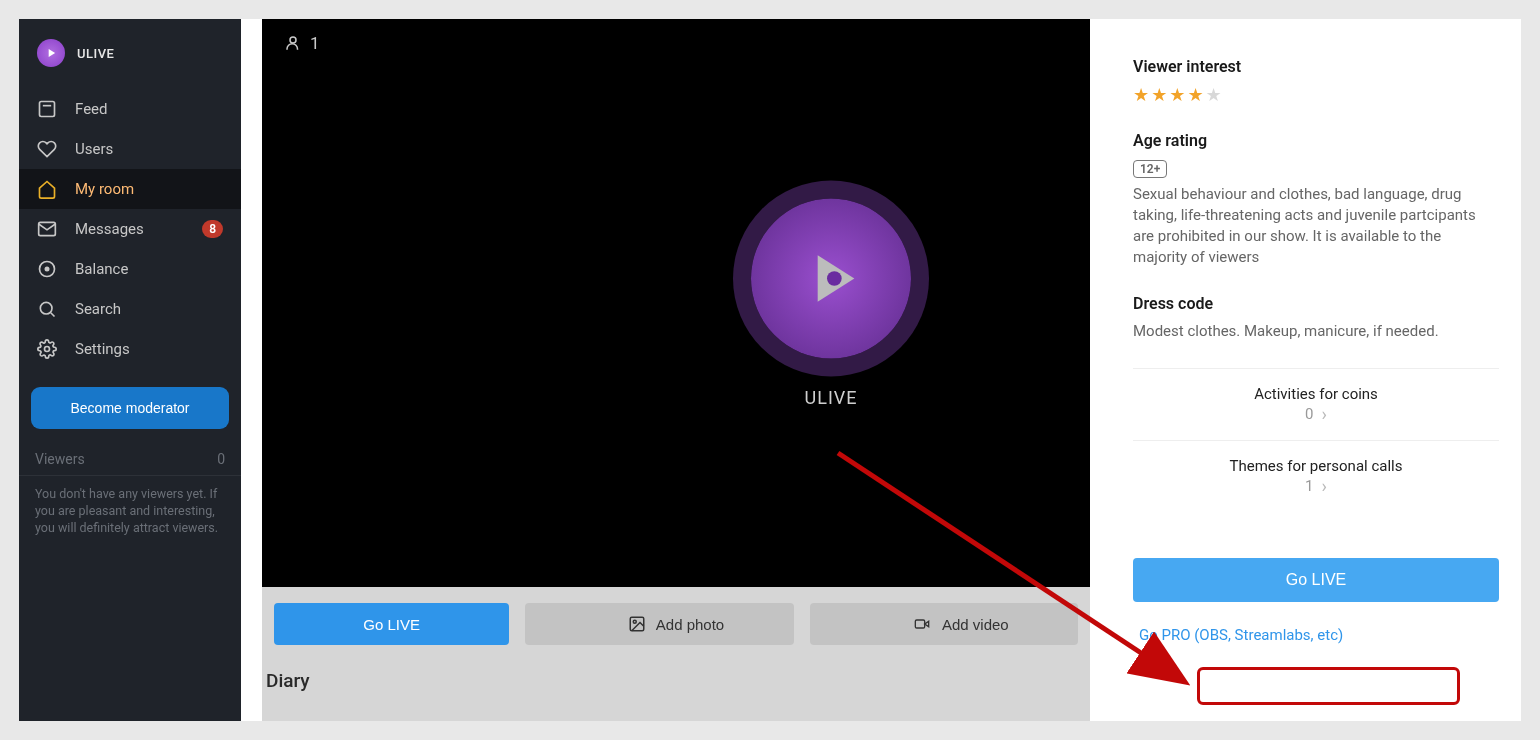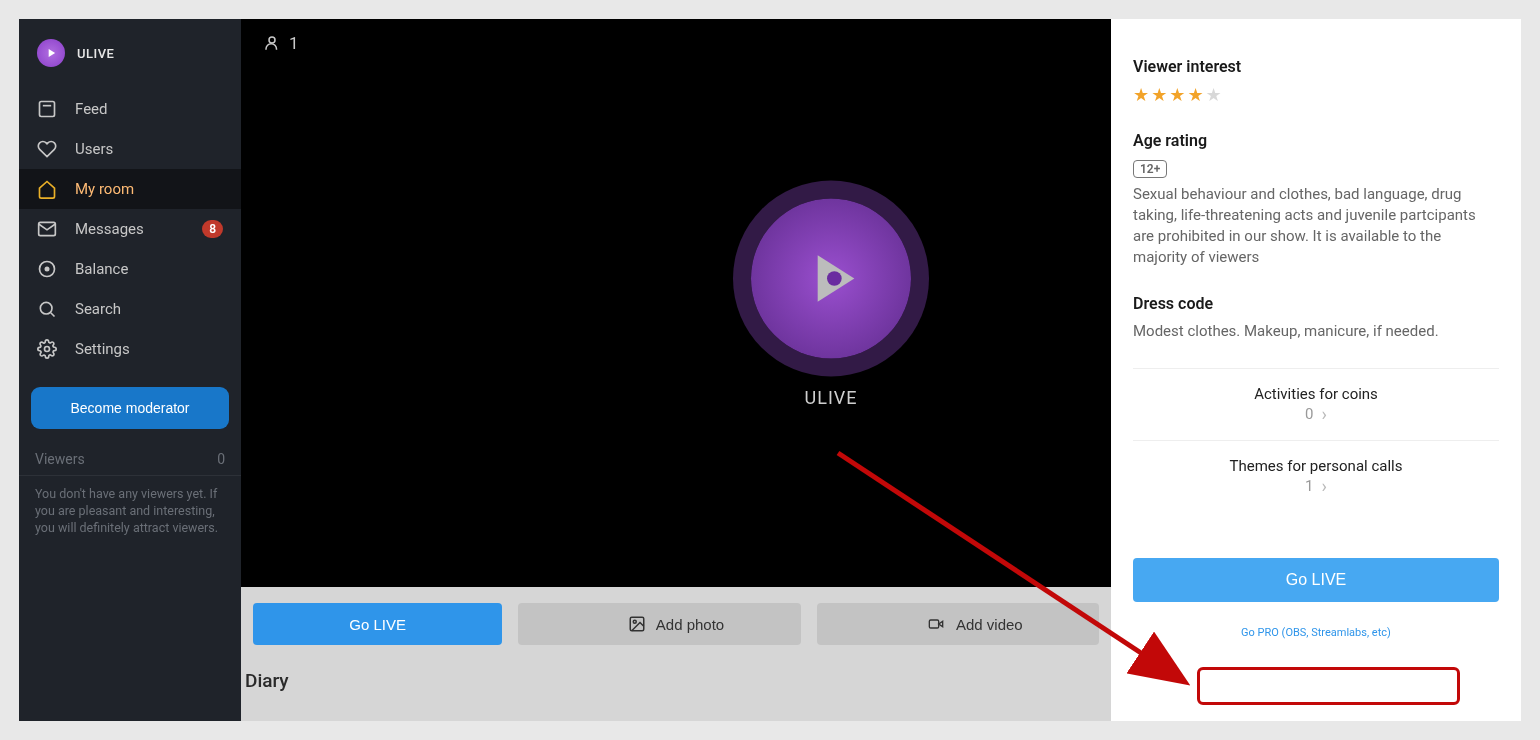--- a/index.html
+++ b/index.html
@@ -12,20 +12,21 @@
     position: relative;
   }
   .app {
     position: absolute;
     top: 19px;
     left: 19px;
     right: 19px;
     bottom: 19px;
     display: flex;
     background: #fff;
+    gap: 21px;
   }
   
   .sidebar {
     width: 222px;
     background: #1f232a;
     color: #c7c7c7;
     display: flex;
     flex-direction: column;
     padding-top: 12px;
   }
@@ -219,23 +220,22 @@
     height: 44px;
     background:#47a8f2;
     color:#fff;
     border:none;
     border-radius:4px;
     font-size:16px;
     cursor:pointer;
   }
   .right-gopro {
     margin-top: 14px;
-    text-align:center;
     color:#2f95ea;
-    font-size:11px;
+    font-size:15px;
     cursor:pointer;
     padding: 10px 6px;
   }
   .highlight-box {
     border: 3px solid #c20808;
     border-radius: 6px;
     position: absolute;
     pointer-events: none;
   }
   .arrow-svg {

